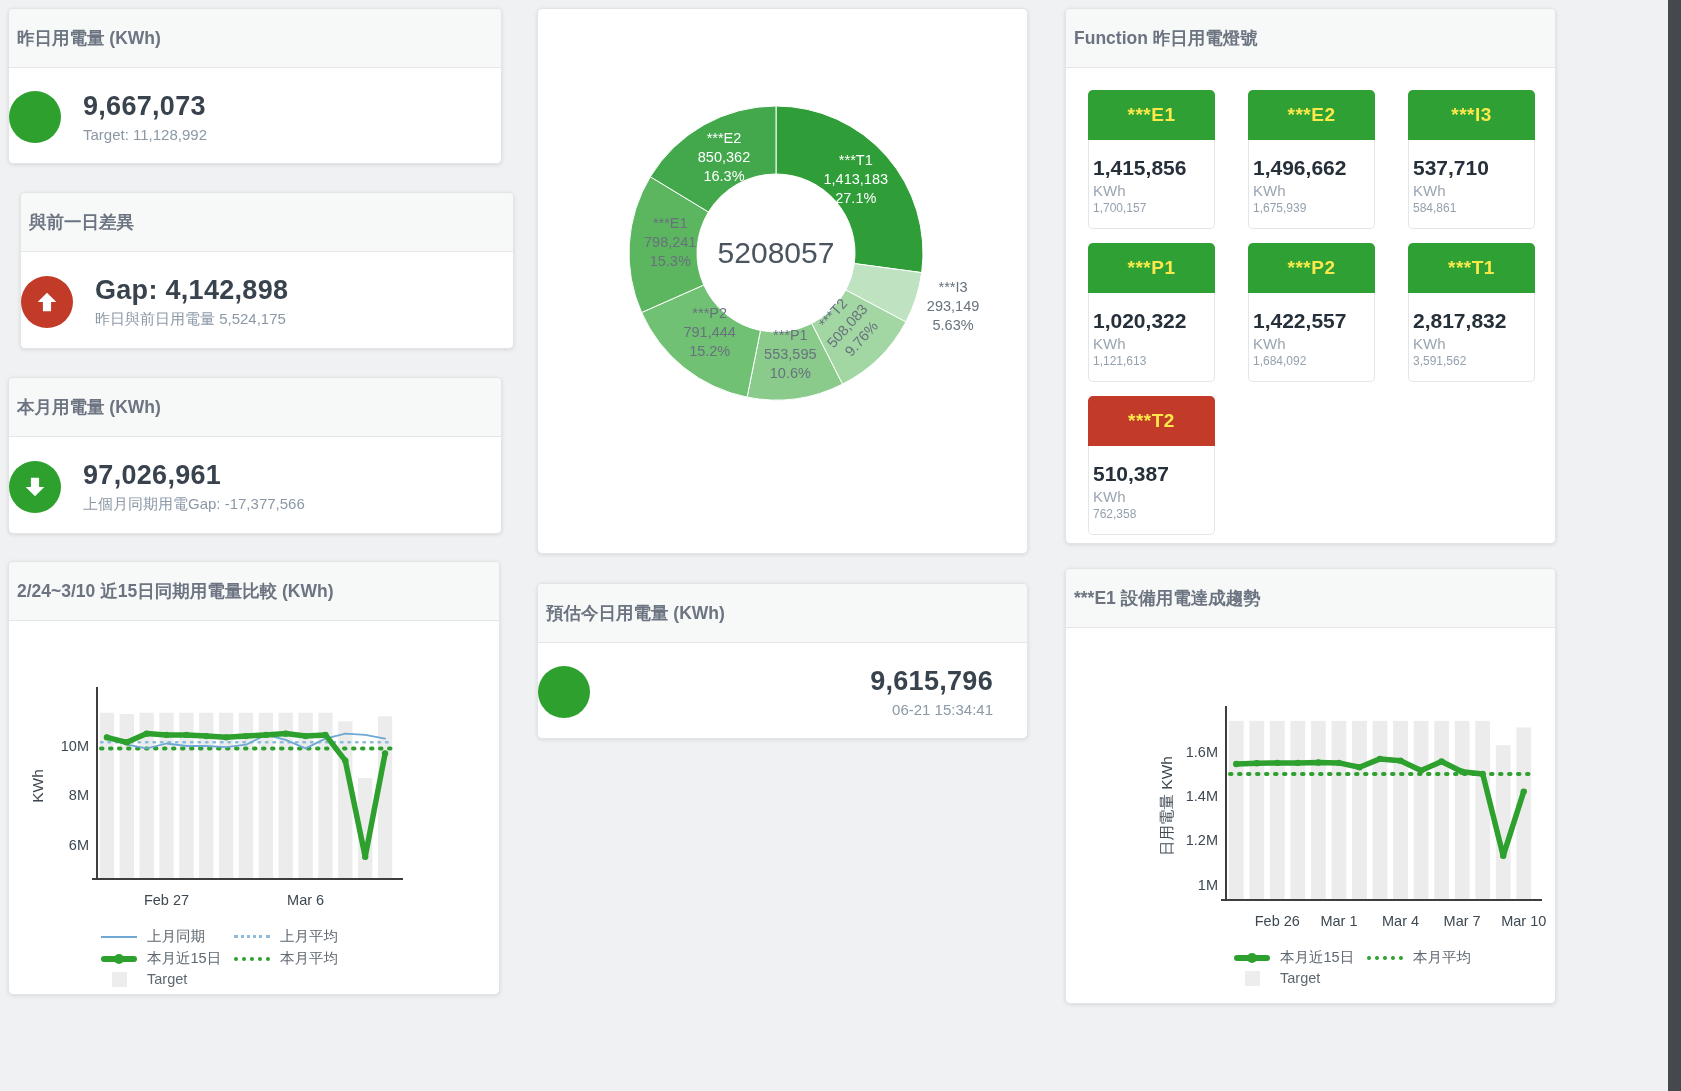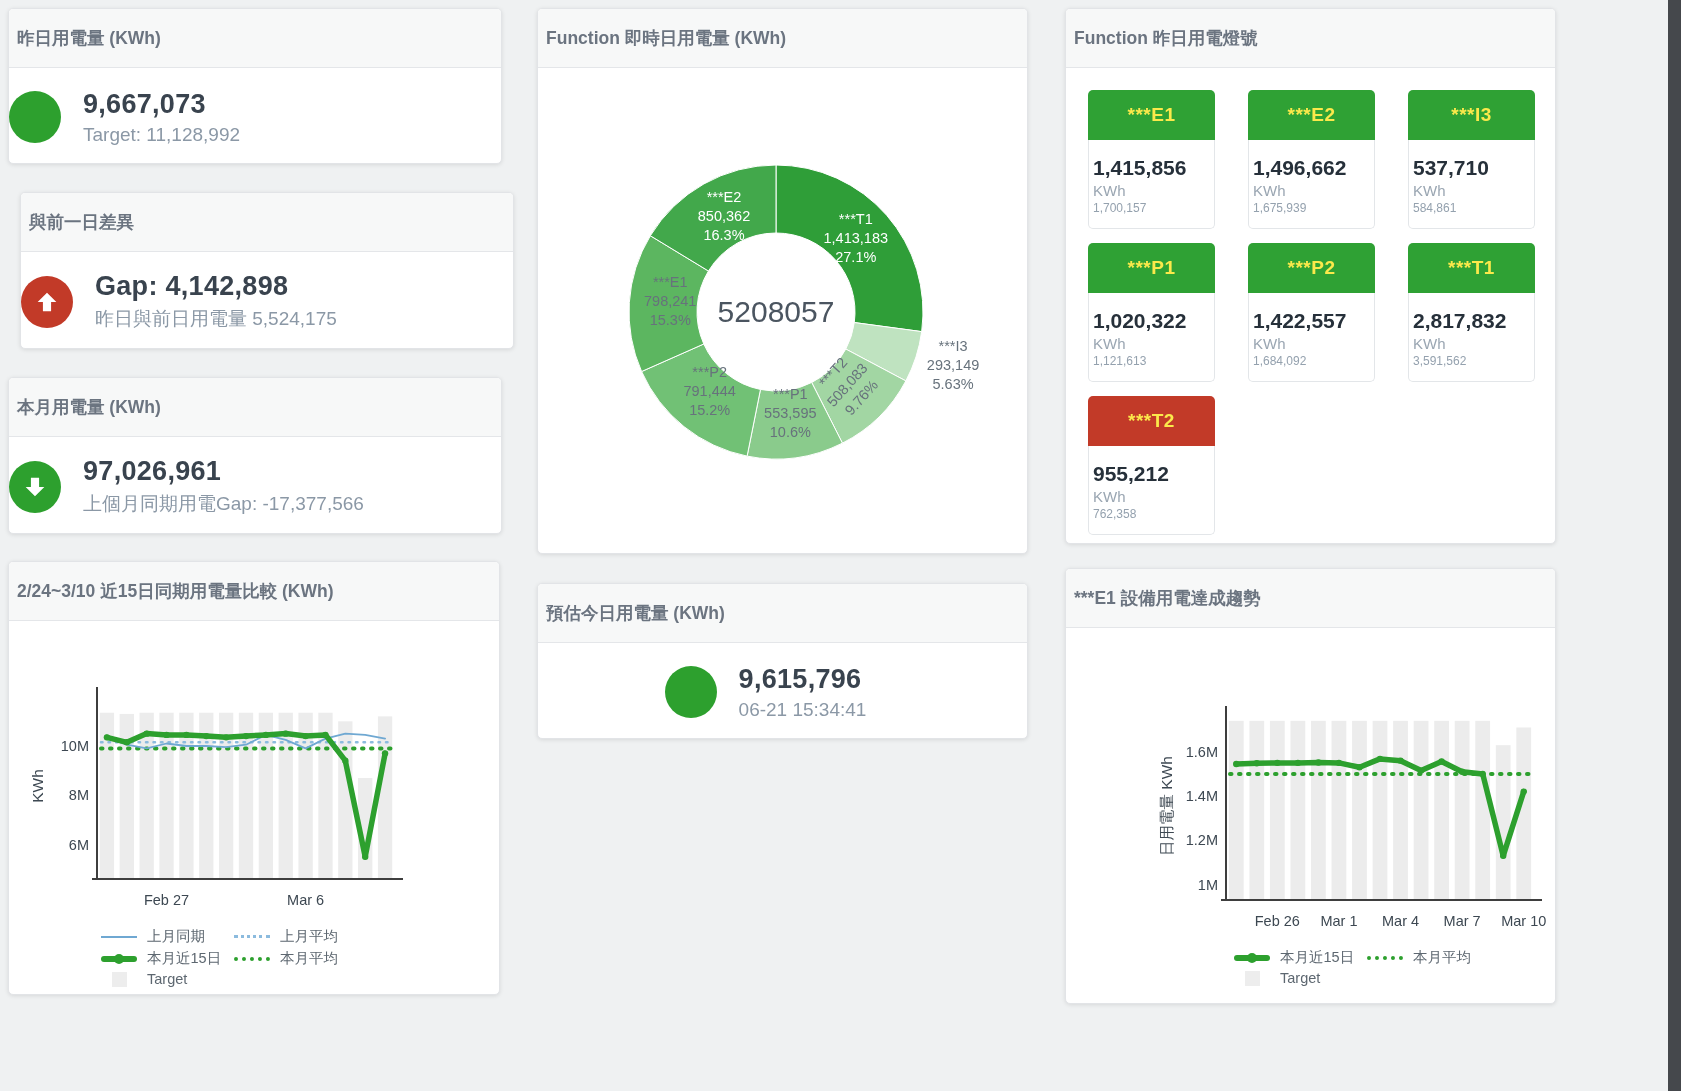--- a/index.html
+++ b/index.html
@@ -4,27 +4,27 @@
 <style>
   * { margin:0; padding:0; box-sizing:border-box; }
   html,body { width:1681px; height:1091px; overflow:hidden;
     font-family:"Liberation Sans","DejaVu Sans",sans-serif; background:#eff1f2; }
   .card { position:absolute; background:#fff; border:1px solid #e2e4e7; border-radius:5px;
     box-shadow:0 1px 4px rgba(0,0,0,.10); overflow:hidden; }
   .card-header { background:#f7f8f8; border-bottom:1px solid #e4e6e9; padding:17px 8px; }
   .card-header span { font-size:17.5px; font-weight:700; color:#6b7480; }
   
   .stat-body { display:flex; align-items:center; gap:22px; height:calc(100% - 56px); }
-  .stat-body.stat-right { justify-content:center; padding-right:34px; }
+  .stat-body.stat-right { justify-content:space-between; padding-right:34px; }
   .circle { width:52px; height:52px; border-radius:50%; flex:0 0 52px;
     display:flex; align-items:center; justify-content:center; }
   .circle.green { background:#2da02e; }
   .circle.red { background:#c23a28; }
   .stat-value { font-size:27px; font-weight:700; color:#39434e; letter-spacing:.3px; }
-  .stat-sub { font-size:19px; color:#8b98a6; margin-top:4px; }
+  .stat-sub { font-size:15px; color:#8b98a6; margin-top:4px; }
   
   .tiles { display:grid; grid-template-columns:repeat(3,127px); column-gap:33px; row-gap:14px; padding:22px; }
   .tile-head { height:50px; border-radius:5px 5px 0 0; display:flex; align-items:center; justify-content:center; }
   .tile-head.green { background:#2fa134; }
   .tile-head.red { background:#c23a28; }
   .tile-label { color:#fbe94b; font-size:19px; font-weight:700; letter-spacing:.5px; }
   .tile-body { border:1px solid #e3e6e9; border-top:none; border-radius:0 0 5px 5px;
     text-align:left; padding:16px 4px 13px; }
   .tile-value { font-size:21px; font-weight:700; color:#26303a; }
   .tile-unit { font-size:15px; color:#9aa6b2; margin-top:2px; }
@@ -87,22 +87,20 @@
         </svg>
     </span>
     <div>
       <div class="stat-value">97,026,961</div>
       <div class="stat-sub">上個月同期用電Gap: -17,377,566</div>
     </div>
   </div>
 </div>
 
 <div class="card" style="left:537px;top:8px;width:491px;height:546px">
-  <div class="card-header">
-    <span>Function 即時日用電量 (KWh)</span></div>
   <div class="donut-wrap">
       <div id="donut-mount"><svg width="470" height="378">
           <path d="M 228 39 A 147 147 0 0 1 373.6857016381547 205.61316746980378 L 306.29367639057295 196.54040972867006 A 79 79 0 0 0 228 107 Z" fill="#2f9e38" stroke="#ffffff" stroke-width="1"></path>
           <text x="307.7970544375367" y="98.22586365211816" text-anchor="middle" font-size="14.5" fill="#ffffff"><tspan x="307.7970544375367" dy="0">***T1</tspan><tspan x="307.7970544375367" dy="19">1,413,183</tspan><tspan x="307.7970544375367" dy="19">27.1%</tspan></text>
           <path d="M 373.6857016381547 205.61316746980378 A 147 147 0 0 1 357.8441464083693 254.91659918685747 L 297.7801875255862 223.03681180790298 A 79 79 0 0 0 306.29367639057295 196.54040972867006 Z" fill="#bfe3c0" stroke="#ffffff" stroke-width="1"></path>
           <text x="405.0835648529584" y="224.89825180941924" text-anchor="middle" font-size="14.5" fill="#67727c"><tspan x="405.0835648529584" dy="0">***I3</tspan><tspan x="405.0835648529584" dy="19">293,149</tspan><tspan x="405.0835648529584" dy="19">5.63%</tspan></text>
           <path d="M 357.8441464083693 254.91659918685747 A 147 147 0 0 1 294.4336550240391 317.13187819957034 L 263.7024404550958 256.47223386235413 A 79 79 0 0 0 297.7801875255862 223.03681180790298 Z" fill="#a2d6a3" stroke="#ffffff" stroke-width="1"></path>
           <text x="302.23684789302473" y="243.6630055899705" text-anchor="middle" font-size="14.5" fill="#67727c" transform="rotate(-48 302.23684789302473 261.6630055899705)"><tspan x="302.23684789302473" dy="0">***T2</tspan><tspan x="302.23684789302473" dy="19">508,083</tspan><tspan x="302.23684789302473" dy="19">9.76%</tspan></text>
           <path d="M 294.4336550240391 317.13187819957034 A 147 147 0 0 1 199.10920424529914 330.1330008036333 L 212.47365398216755 263.45923172440155 A 79 79 0 0 0 263.7024404550958 256.47223386235413 Z" fill="#8acb8c" stroke="#ffffff" stroke-width="1"></path>
           <text x="242.32452418305994" y="273.02765353433796" text-anchor="middle" font-size="14.5" fill="#67727c"><tspan x="242.32452418305994" dy="0">***P1</tspan><tspan x="242.32452418305994" dy="19">553,595</tspan><tspan x="242.32452418305994" dy="19">10.6%</tspan></text>
@@ -179,21 +177,21 @@
           <div class="tile-value">2,817,832</div>
           <div class="tile-unit">KWh</div>
           <div class="tile-target">3,591,562</div>
         </div>
       </div>
       <div class="tile">
         <div class="tile-head red">
           <span class="tile-label">***T2</span>
         </div>
         <div class="tile-body">
-          <div class="tile-value">955,212</div>
+          <div class="tile-value">510,387</div>
           <div class="tile-unit">KWh</div>
           <div class="tile-target">762,358</div>
         </div>
       </div>
     </div>
 </div>
 
 <div class="card" style="left:8px;top:561px;width:492px;height:434px">
   <div class="card-header">
     <span>2/24~3/10 近15日同期用電量比較 (KWh)</span></div>

